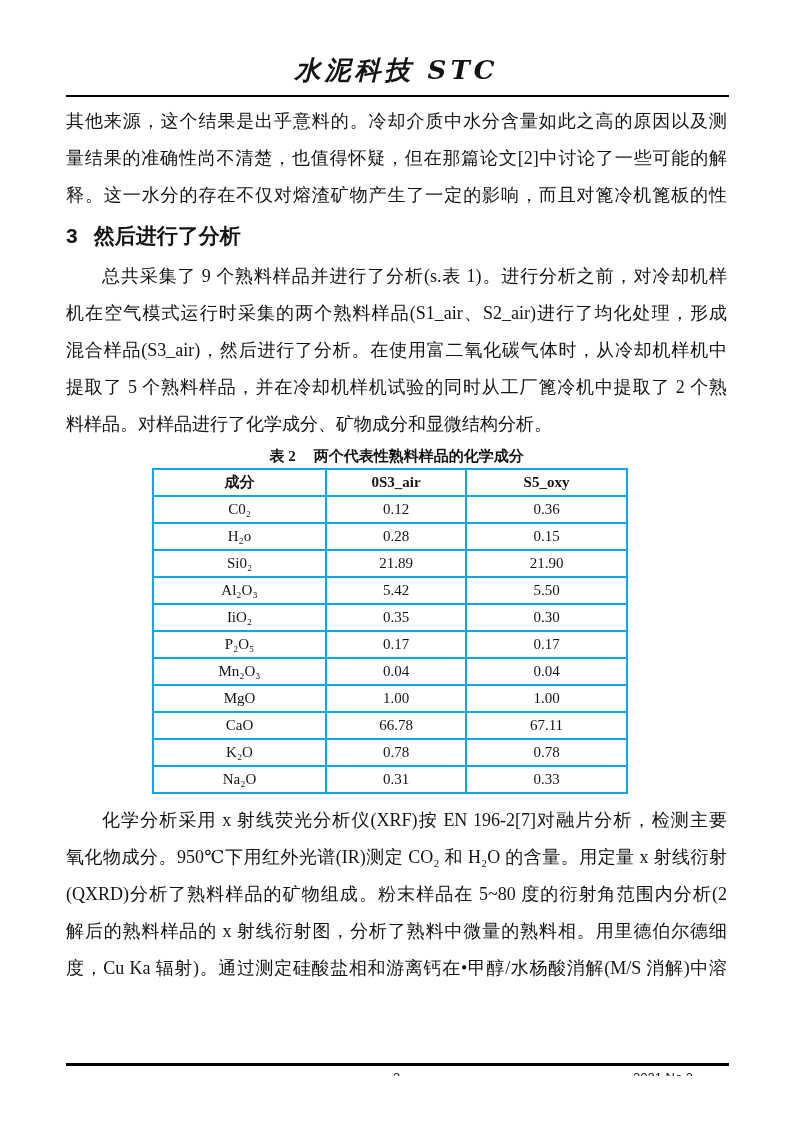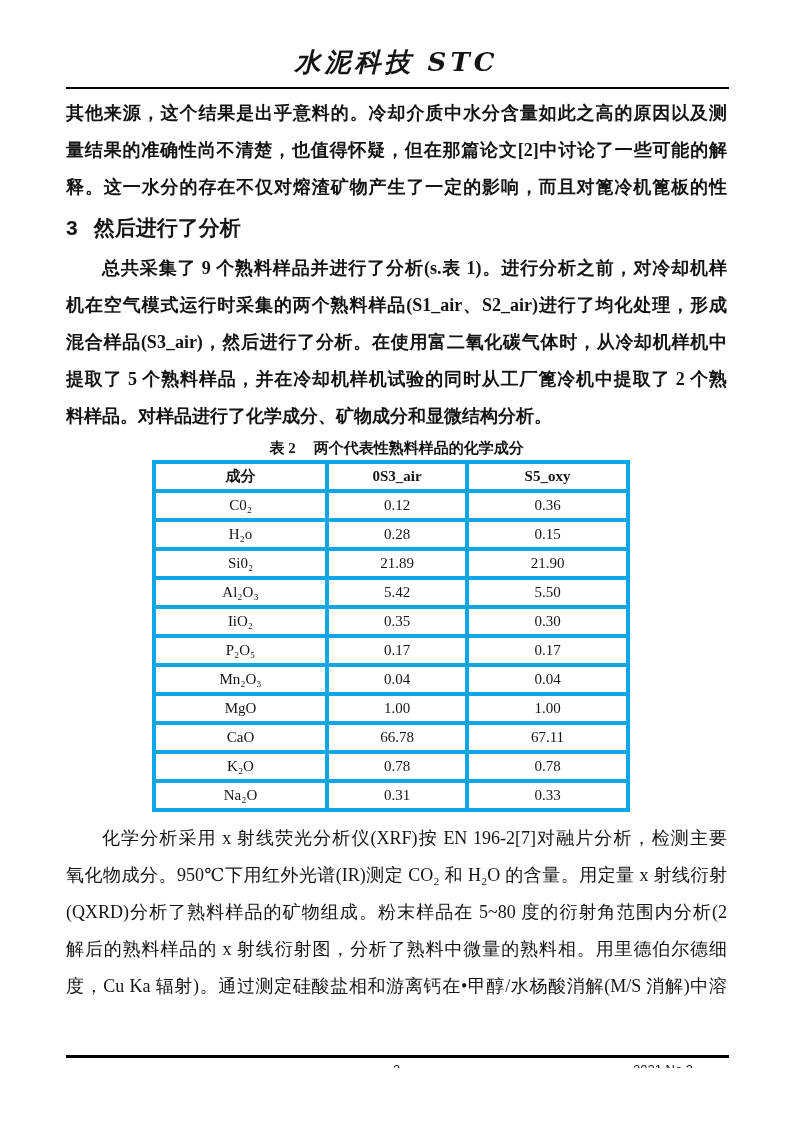--- a/index.html
+++ b/index.html
@@ -1,31 +1,31 @@
 <!DOCTYPE html>
 <html><head>
 <meta charset="utf-8">
 <style>
   html,body { margin:0; padding:0; background:#ffffff; }
   .page {
-    position:relative; width:793px; height:1064px; margin:4px auto;
+    position:relative; width:793px; height:1064px; margin:12px auto;
     background:#ffffff; color:#141414; overflow:hidden;
     font-family:"Liberation Serif","DejaVu Serif",serif;
   }
   
   .journal-title {
     padding-top:42px; text-align:center;
     font-size:26px; line-height:32px; font-style:italic; font-weight:bold;
     letter-spacing:4px;
     font-family:"DejaVu Serif","Liberation Serif",serif;
   }
   .header-rule { margin:9px 64px 0 66px; border-top:2px solid #000; height:0; }
   
   .para { margin:0 66px; }
-  .para.mt6 { margin-top:6px;font-weight:bold; }
+  .para.mt6 { margin-top:6px; }
   .para.mt8 { margin-top:8px; }
   .pline {
     font-size:18px; line-height:37px; height:37px; overflow:hidden;
     text-align:justify; text-align-last:justify;
   }
   .pline.indent { text-indent:2em; }
   .pline.last-left { text-align-last:left; }
   
   .section-heading {
     margin:6px 66px 0 66px; font-size:21px; line-height:32px; font-weight:bold;
@@ -40,21 +40,21 @@
   
   table.chem-table {
     border-collapse:collapse; table-layout:fixed;
     margin:3px 0 0 152px; width:474px;
     border:2px solid #000;
   }
   table.chem-table col.c1 { width:173px; }
   table.chem-table col.c2 { width:140px; }
   table.chem-table col.c3 { width:161px; }
   table.chem-table th, table.chem-table td {
-    border:4px solid #0ea5e9; height:25px; padding:0;
+    border:2px solid #0ea5e9; height:25px; padding:0;
     text-align:center; vertical-align:middle;
     font-size:15px; line-height:17px;
   }
   table.chem-table th { font-weight:bold; }
   
   .footer { position:absolute; left:0; right:0; top:1051px; }
   .footer-rule { margin:0 64px 0 66px; border-top:3px solid #000; height:0; }
   .footer-text {
     position:relative; height:20px; margin-top:3px;
     font-family:"Liberation Sans","DejaVu Sans",sans-serif; font-size:13px; line-height:18px;

